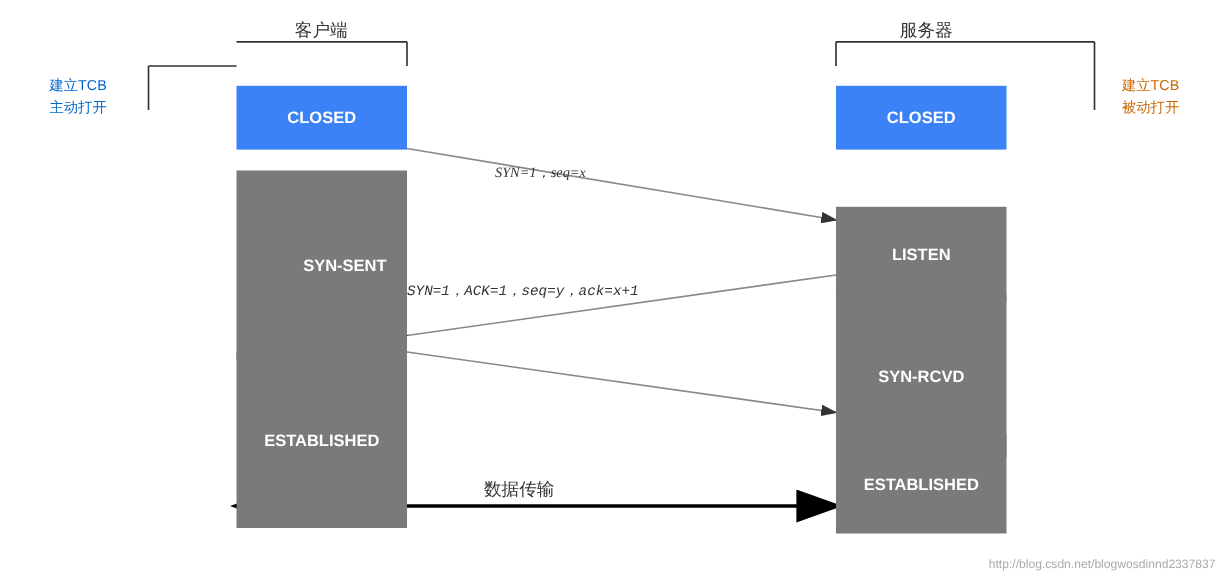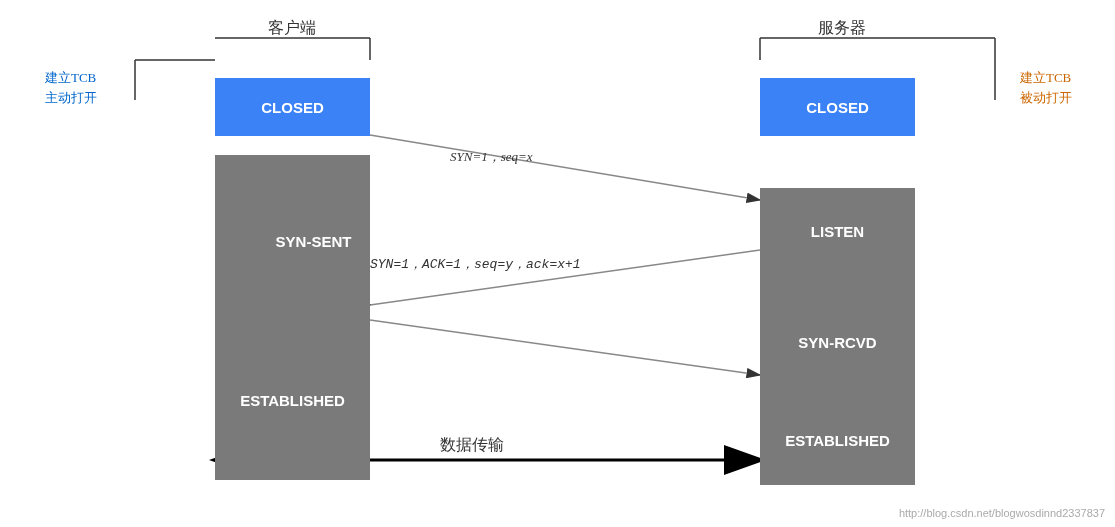--- a/index.html
+++ b/index.html
@@ -35,21 +35,21 @@
       position: absolute;
       font-size: 13px;
       font-style: italic;
       color: #333;
       font-family: "Times New Roman", serif;
     }
     .cn-text {
       position: absolute;
       font-size: 14px;
       color: #333;
-      font-family: Liberation Serif, serif;
+      font-family: Liberation Sans, sans-serif;
     }
     .cn-text.blue {
       color: #0066cc;
     }
     .cn-text.orange {
       color: #cc6600;
     }
     .watermark {
       position: absolute;
       bottom: 8px;

